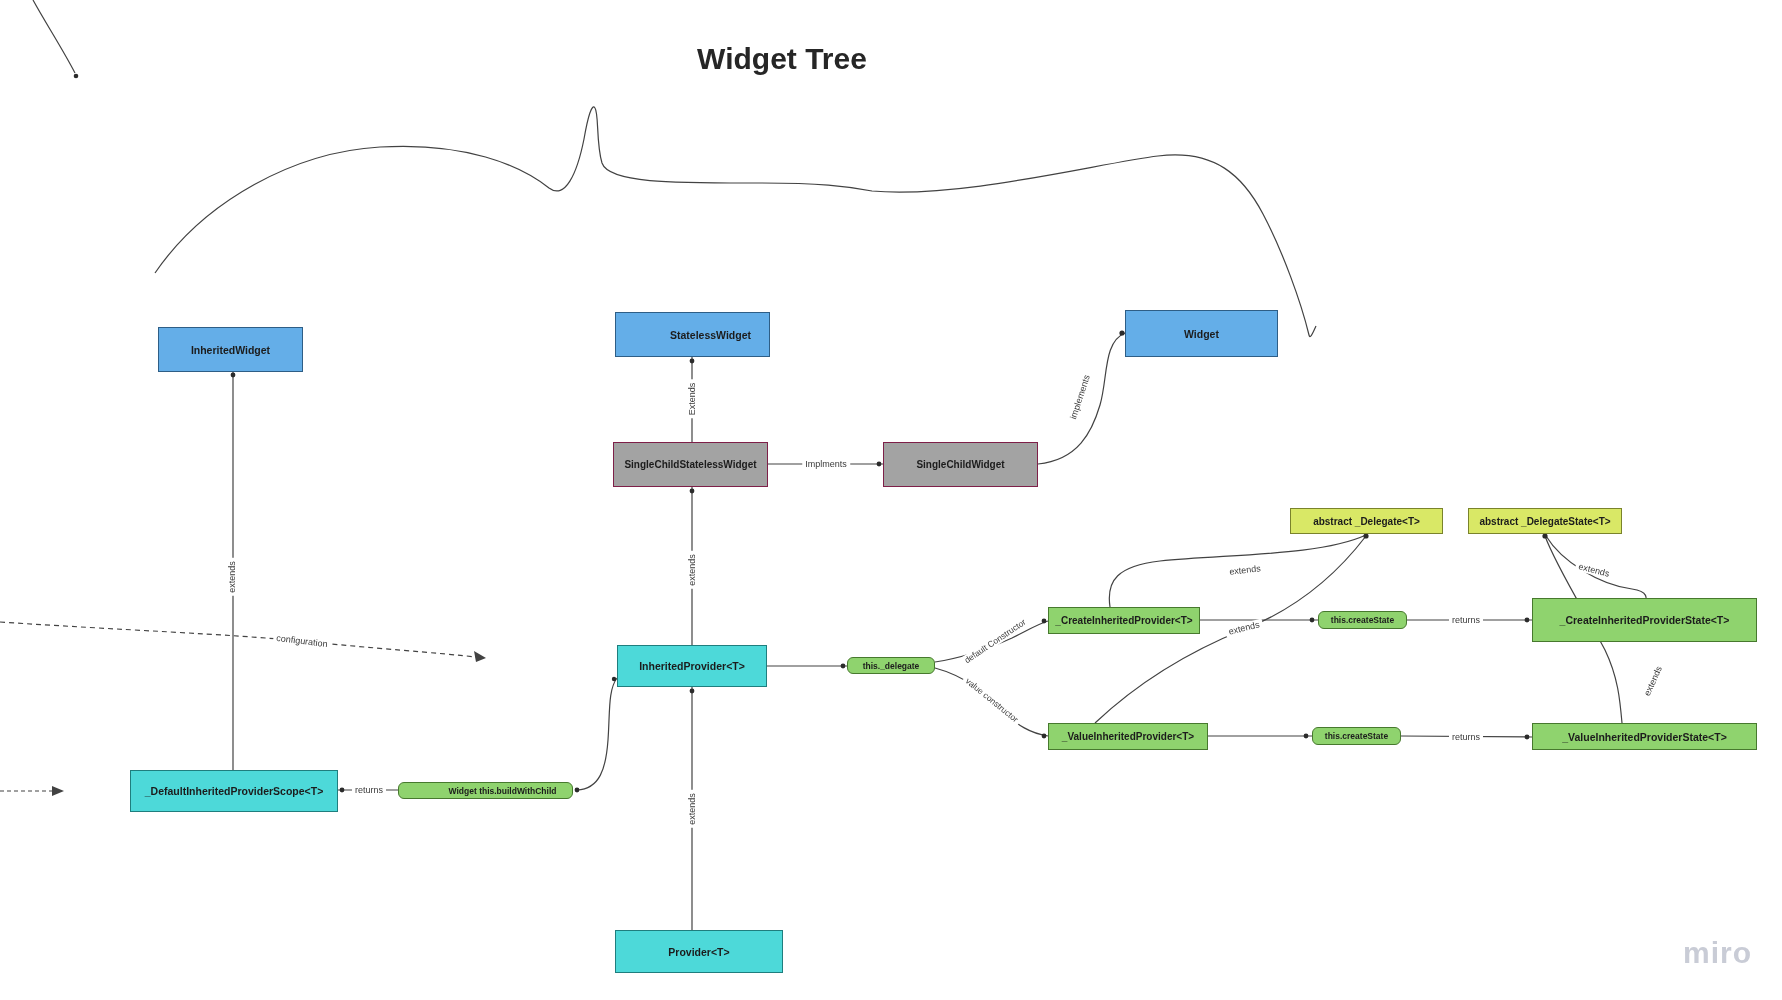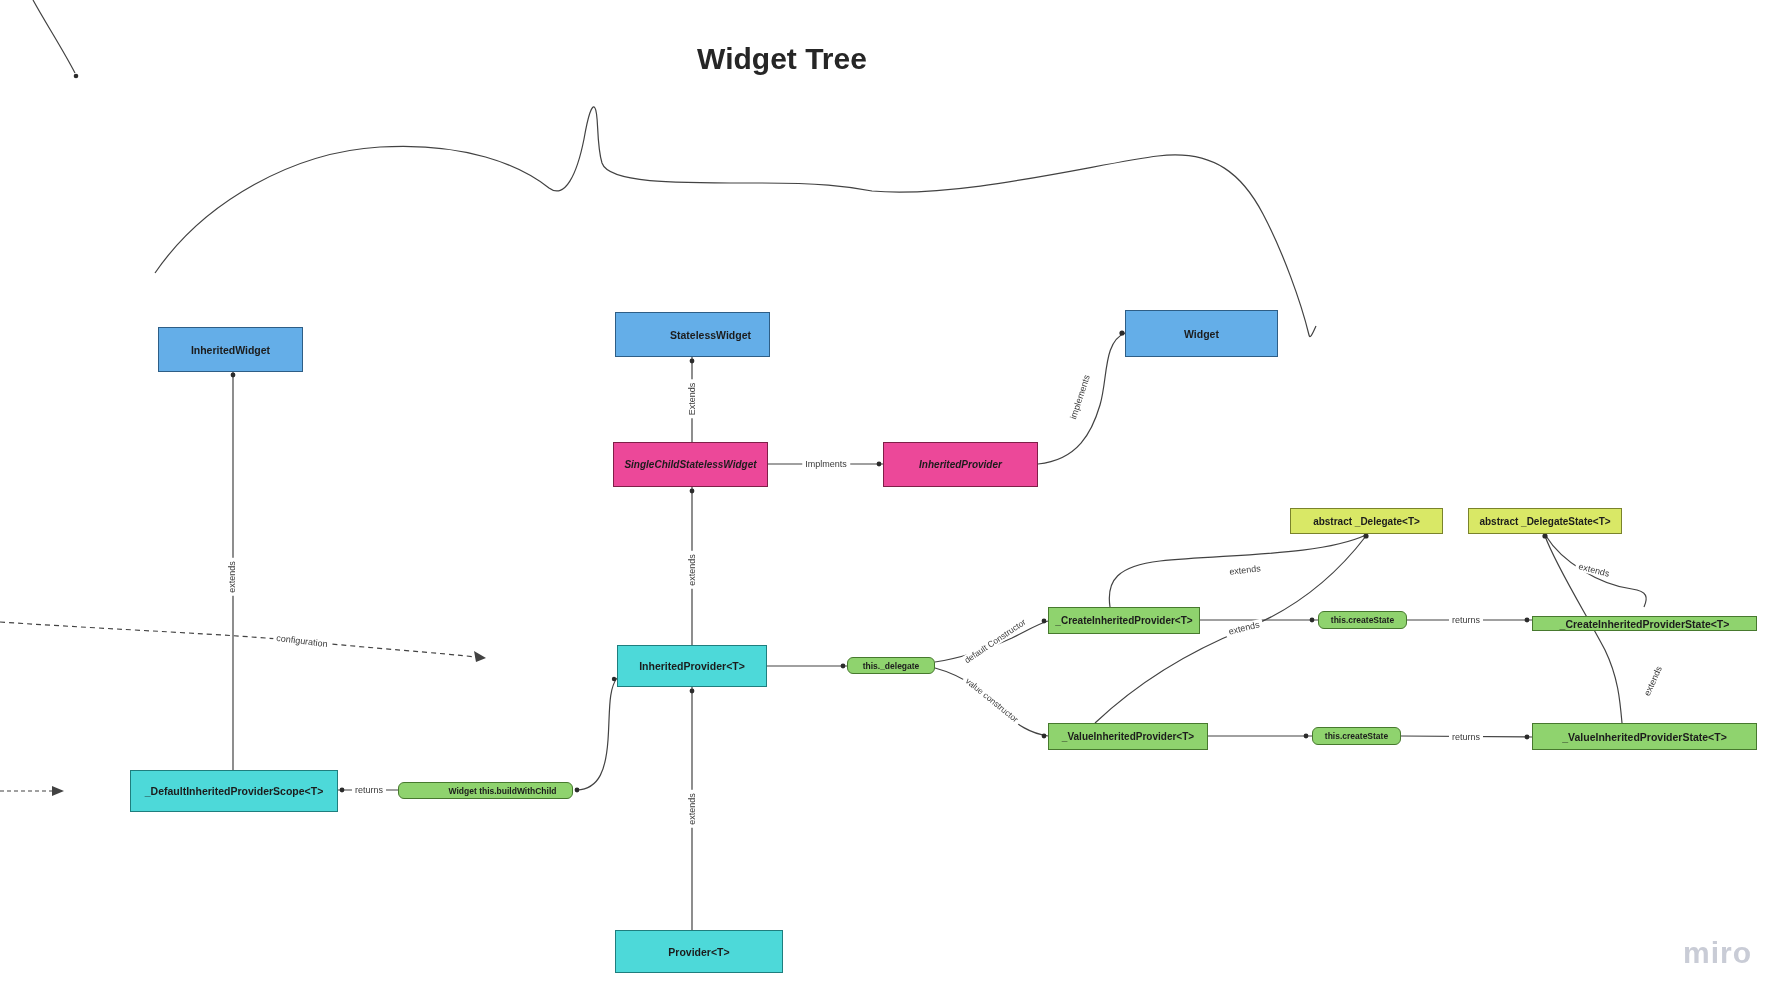--- a/index.html
+++ b/index.html
@@ -11,21 +11,21 @@
     position:absolute;left:692px;top:42px;width:180px;text-align:center;
     font-size:30px;font-weight:700;color:#262626;white-space:nowrap;
   }
   svg.layer{position:absolute;left:0;top:0;}
   .node{
     position:absolute;display:flex;align-items:center;justify-content:center;
     box-sizing:border-box;text-align:center;font-weight:bold;color:#1c1c1c;
     white-space:nowrap;overflow:hidden;
   }
   .blue {background:#64AEE8;border:1px solid #2E5E86;font-size:10.5px;}
-  .pink {background:#ec4899;border:1px solid #7E1F48;font-size:10px;font-style:italic;}
+  .pink {background:#a3a3a3;border:1px solid #7E1F48;font-size:10px;}
   .cyan {background:#4DD9D9;border:1px solid #1F7E7E;font-size:10.5px;}
   .green{background:#8FD36E;border:1px solid #47792E;font-size:10.5px;}
   .yellow{background:#D9E866;border:1px solid #7A832B;font-size:10px;}
   .pill {background:#8FD36E;border:1px solid #47792E;border-radius:6px;font-size:8.5px;}
   .edge-label{
     position:absolute;background:#ffffff;color:#3a3a3a;font-size:9px;
     padding:0 3px;white-space:nowrap;transform-origin:center;
   }
   .watermark{
     position:absolute;left:1683px;top:936px;font-size:30px;font-weight:bold;
@@ -99,31 +99,31 @@
     </g>
   </svg>
 
   <div class="page-title">Widget Tree</div>
 
   <div class="node blue" style="left:158px;top:327px;width:145px;height:45px;">InheritedWidget</div>
   <div class="node blue" style="left:615px;top:312px;width:155px;height:45px;padding-left:36px;">StatelessWidget</div>
   <div class="node blue" style="left:1125px;top:310px;width:153px;height:47px;">Widget</div>
 
   <div class="node pink" style="left:613px;top:442px;width:155px;height:45px;">SingleChildStatelessWidget</div>
-  <div class="node pink" style="left:883px;top:442px;width:155px;height:45px;">InheritedProvider</div>
+  <div class="node pink" style="left:883px;top:442px;width:155px;height:45px;">SingleChildWidget</div>
 
   <div class="node yellow" style="left:1290px;top:508px;width:153px;height:26px;">abstract _Delegate&lt;T&gt;</div>
   <div class="node yellow" style="left:1468px;top:508px;width:154px;height:26px;">abstract _DelegateState&lt;T&gt;</div>
 
   <div class="node cyan" style="left:617px;top:645px;width:150px;height:42px;">InheritedProvider&lt;T&gt;</div>
   <div class="node pill" style="left:847px;top:657px;width:88px;height:17px;">this._delegate</div>
 
   <div class="node green" style="left:1048px;top:607px;width:152px;height:27px;font-size:10px;">_CreateInheritedProvider&lt;T&gt;</div>
   <div class="node pill" style="left:1318px;top:611px;width:89px;height:18px;">this.createState</div>
-  <div class="node green" style="left:1532px;top:616px;width:225px;height:15px;">_CreateInheritedProviderState&lt;T&gt;</div>
+  <div class="node green" style="left:1532px;top:598px;width:225px;height:44px;">_CreateInheritedProviderState&lt;T&gt;</div>
 
   <div class="node green" style="left:1048px;top:723px;width:160px;height:27px;font-size:10px;">_ValueInheritedProvider&lt;T&gt;</div>
   <div class="node pill" style="left:1312px;top:727px;width:89px;height:18px;">this.createState</div>
   <div class="node green" style="left:1532px;top:723px;width:225px;height:27px;">_ValueInheritedProviderState&lt;T&gt;</div>
 
   <div class="node cyan" style="left:130px;top:770px;width:208px;height:42px;">_DefaultInheritedProviderScope&lt;T&gt;</div>
   <div class="node pill" style="left:398px;top:782px;width:175px;height:17px;padding-left:34px;">Widget this.buildWithChild</div>
 
   <div class="node cyan" style="left:615px;top:930px;width:168px;height:43px;">Provider&lt;T&gt;</div>
 

